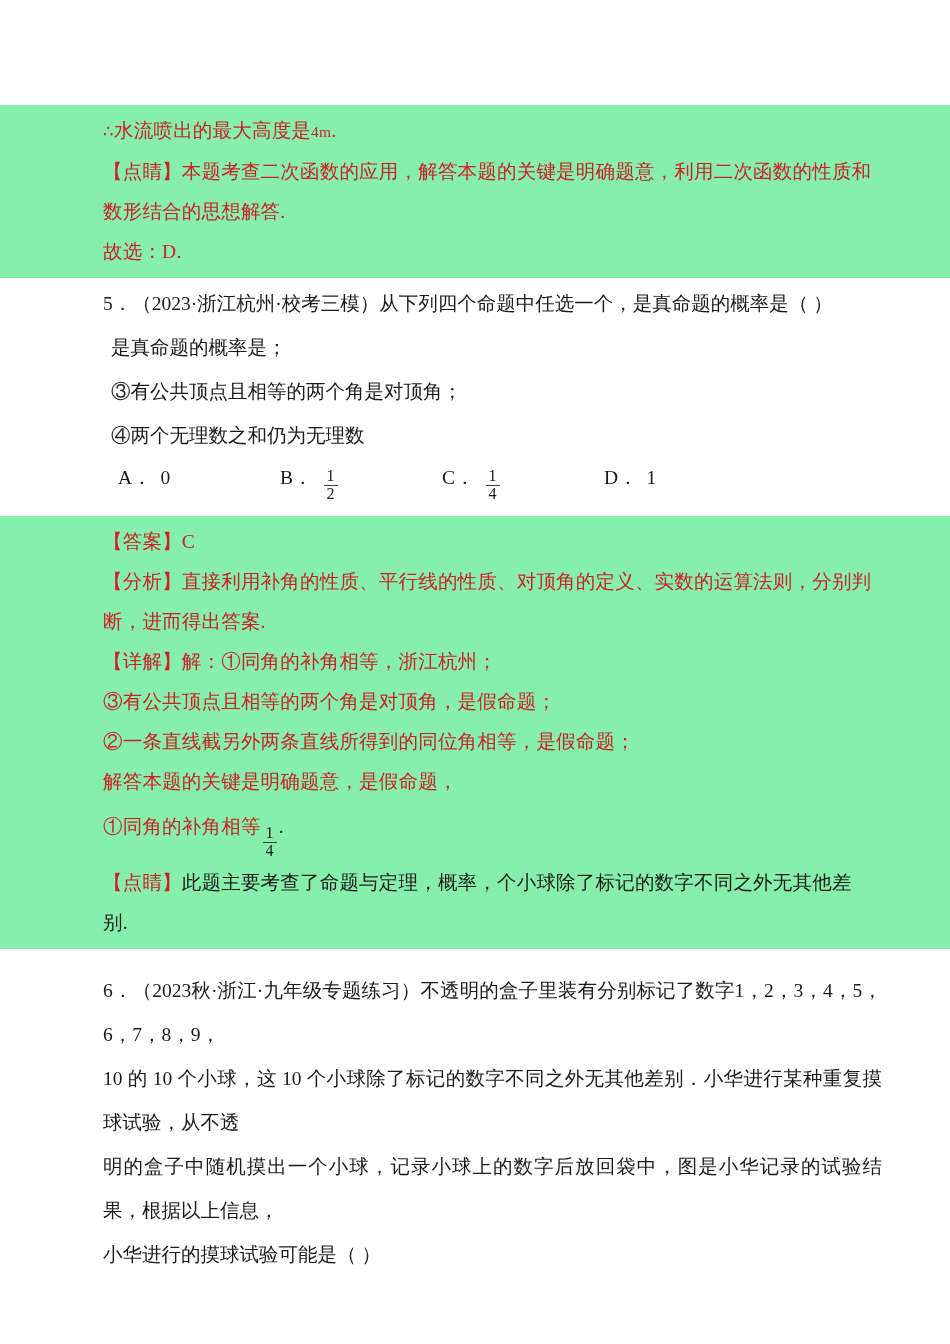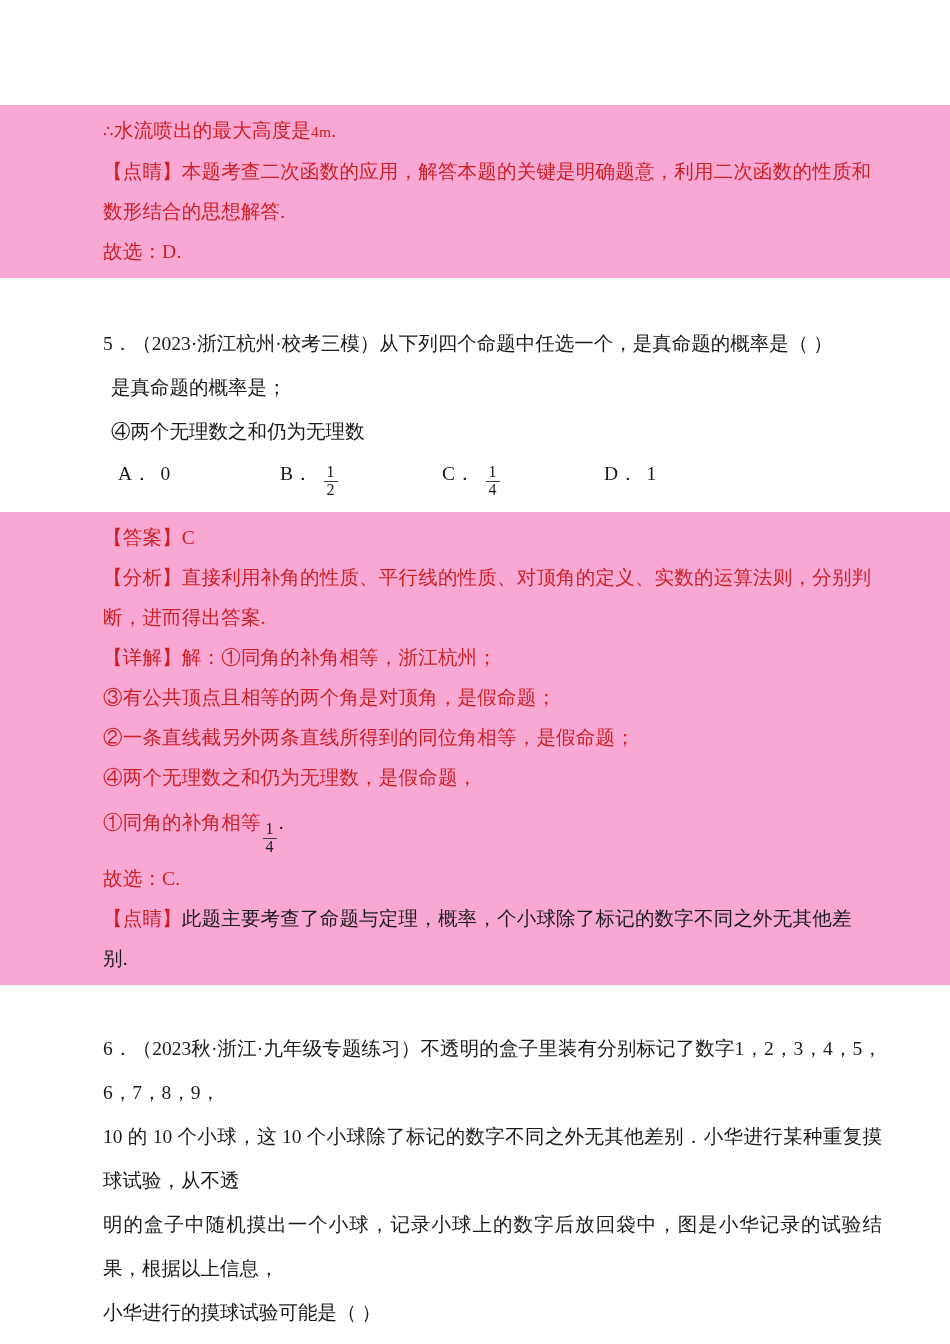--- a/index.html
+++ b/index.html
@@ -23,21 +23,21 @@
   }
   .content {
     position: absolute;
     left: 0;
     top: 0;
     width: 950px;
   }
 
   
   .shaded {
-    background: #f9a8d4;
+    background: #86efac;
     padding: 6px 8px 6px 0;
     margin: 0;
   }
   .shaded-inner {
     padding-left: 103px;
     padding-right: 68px;
   }
 
   
   .line {
@@ -47,21 +47,20 @@
     white-space: normal;
   }
   .red { color: #cc2027; }
   .black { color: #1a1a1a; }
 
   .tag { color: #cc2027; }
 
   .body-block {
     padding-left: 103px;
     padding-right: 68px;
-    margin-top: 40px;
   }
 
   .q-line {
     font-size: 19.5px;
     line-height: 44px;
     text-align: justify;
     text-justify: inter-ideograph;
   }
 
   .prop-line {
@@ -149,20 +148,21 @@
       </div>
     </div>
 
     <div class="body-block" style="padding-top:4px">
 
       <div class="q-line black">
         <span>5．</span><span>（2023·浙江杭州·校考三模）</span><span>从下列四个命题中任选一个，是真命题的概率是（      ）</span>
       </div>
 
       <div class="prop-line black">是真命题的概率是；</div>
+      <div class="prop-line black">③有公共顶点且相等的两个角是对顶角；</div>
       <div class="prop-line black">④两个无理数之和仍为无理数</div>
 
     </div>
 
     <div class="spacer-xs"></div>
 
     <div class="options black">
 
       <div class="opt">
         <span class="opt-label">A．</span>
@@ -202,39 +202,38 @@
         <div class="line red">
           <span class="tag">【分析】</span><span>直接利用补角的性质、平行线的性质、对顶角的定义、实数的运算法则，分别判断，进而得出答案.</span>
         </div>
 
         <div class="line red">
           <span class="tag">【详解】</span><span>解：</span><span>①同角的补角相等，浙江杭州；</span>
         </div>
 
         <div class="line red">③有公共顶点且相等的两个角是对顶角，是假命题；</div>
         <div class="line red">②一条直线截另外两条直线所得到的同位角相等，是假命题；</div>
-        <div class="line red">④两个无理数之和仍为无理数，是假命题，</div>
+        <div class="line red">解答本题的关键是明确题意，是假命题，</div>
 
         <div class="line red" style="line-height:50px">
           <span>①同角的补角相等</span><span class="frac black">
             <span class="num">1</span>
             <span class="den">4</span>
           </span><span class="black">.</span>
         </div>
 
-        <div class="line red">故选：C.</div>
 
         <div class="line black">
           <span class="tag">【点睛】</span><span>此题主要考查了命题与定理，概率，个小球除了标记的数字不同之外无其他差别.</span>
         </div>
 
       </div>
     </div>
 
-    <div class="body-block" style="padding-top:2px">
+    <div class="body-block" style="padding-top:20px">
 
       <div class="q-line black">
         <span>6．</span><span>（2023秋·浙江·九年级专题练习）</span><span class="num-seq">不透明的盒子里装有分别标记了数字1，2，3，4，5，6，7，8，9，</span>
       </div>
 
       <div class="q-line black">10 的 10 个小球，这 10 个小球除了标记的数字不同之外无其他差别．小华进行某种重复摸球试验，从不透</div>
       <div class="q-line black">明的盒子中随机摸出一个小球，记录小球上的数字后放回袋中，图是小华记录的试验结果，根据以上信息，</div>
       <div class="q-line black">小华进行的摸球试验可能是（   ）</div>
 
     </div>

